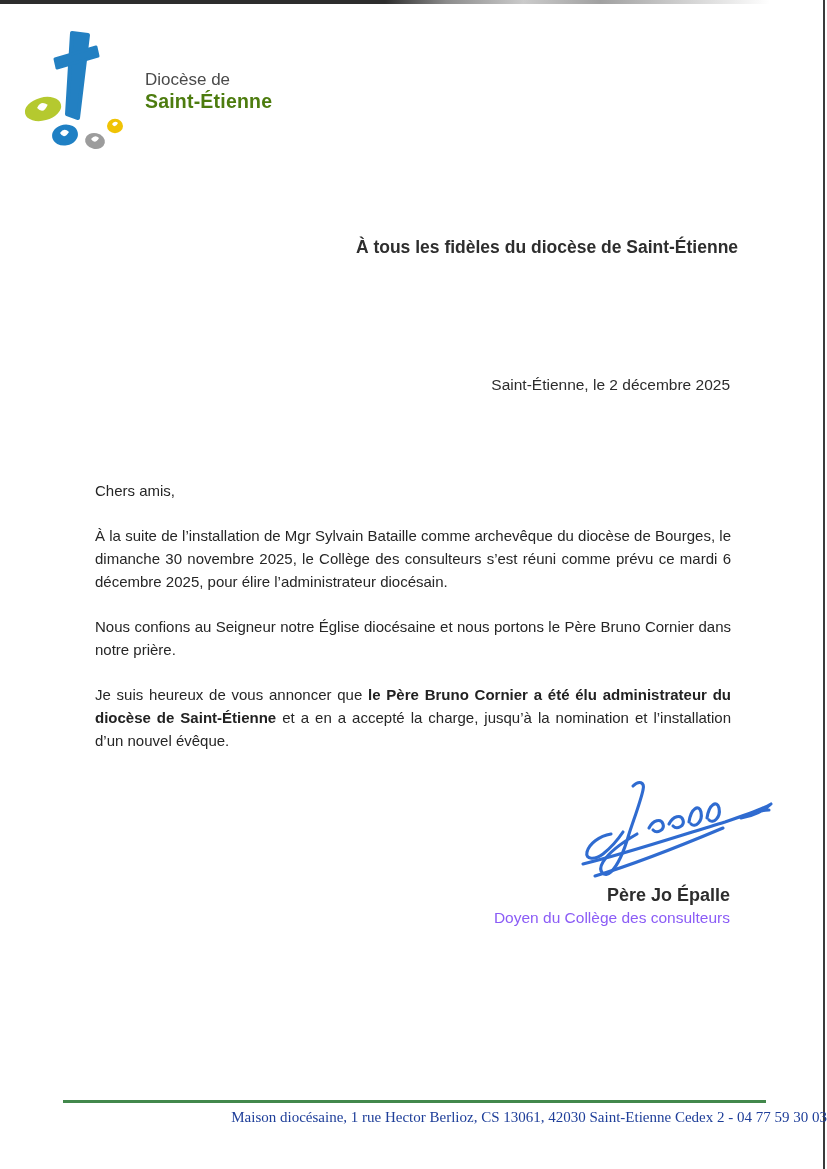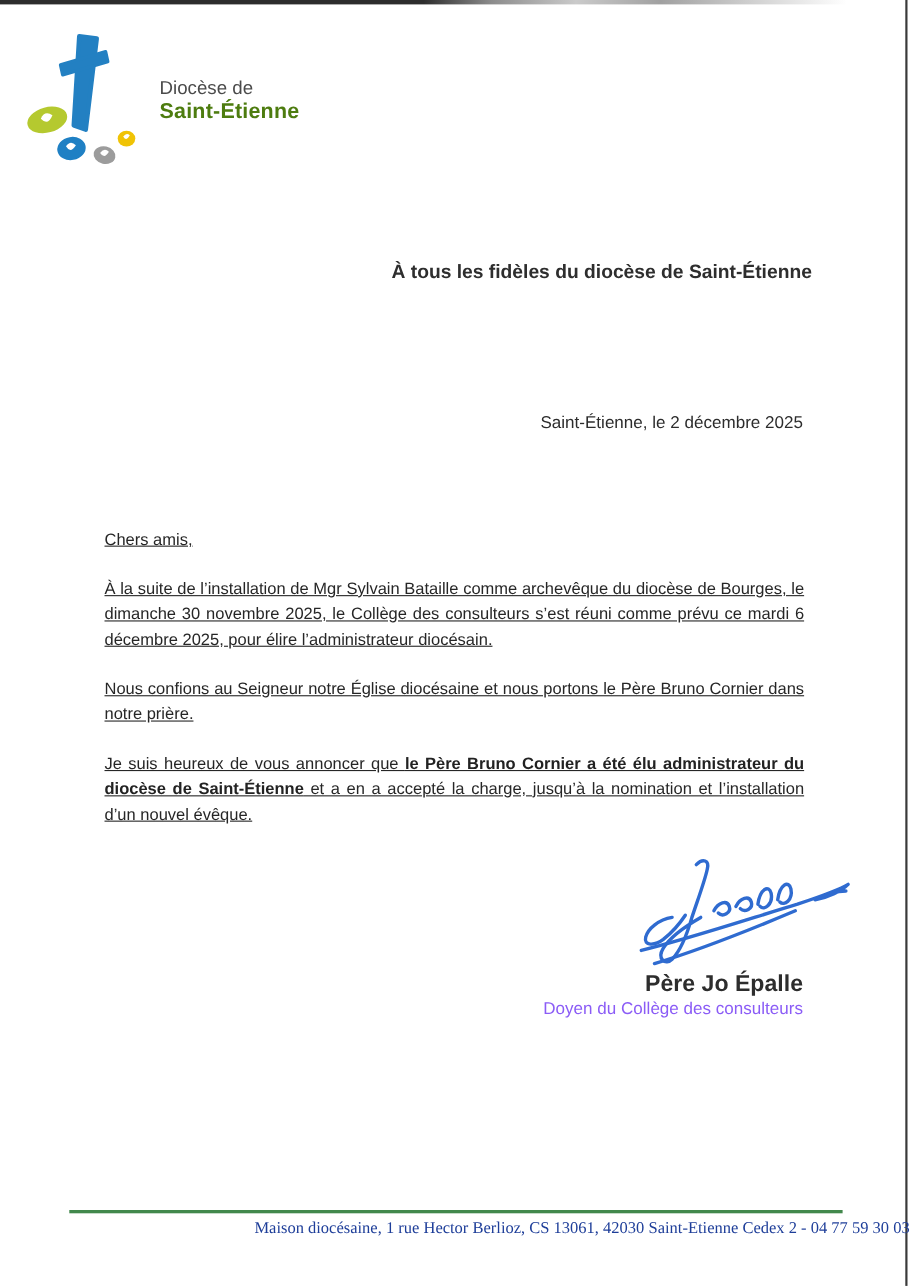--- a/index.html
+++ b/index.html
@@ -43,31 +43,31 @@
   .dateline {
     position:absolute; right:97px; top:376px;
     font-size:15.5px; color:#2c2c2c;
   }
 
   
   .body-text {
     position:absolute; left:95px; top:479px; width:636px;
     font-size:15px; line-height:23px; color:#262626;
   }
-  .body-text p { margin:0 0 22px 0; text-align:justify;text-decoration:underline; }
+  .body-text p { margin:0 0 22px 0; text-align:justify; }
   .body-text p.salutation { text-align:left; }
   .body-text .bold { font-weight:bold; color:#222222; }
 
   
   .signature-svg { position:absolute; left:575px; top:772px; }
   .signoff {
     position:absolute; right:97px; top:884px;
     text-align:right; line-height:22.5px;
   }
-  .signoff .name  { font-size:21px; font-weight:bold; color:#2d2d2d;text-align:right; }
+  .signoff .name  { font-size:18px; font-weight:bold; color:#2d2d2d;text-align:right; }
   .signoff .title { font-size:15.5px; color:#8b5cf6; }
 
   
   .footer-rule {
     position:absolute; left:63px; top:1100px; width:703px; height:2.5px;
     background:#42884c;
   }
   .page-footer {
     position:absolute; left:0; right:0; top:1107px;
     text-align:right;

